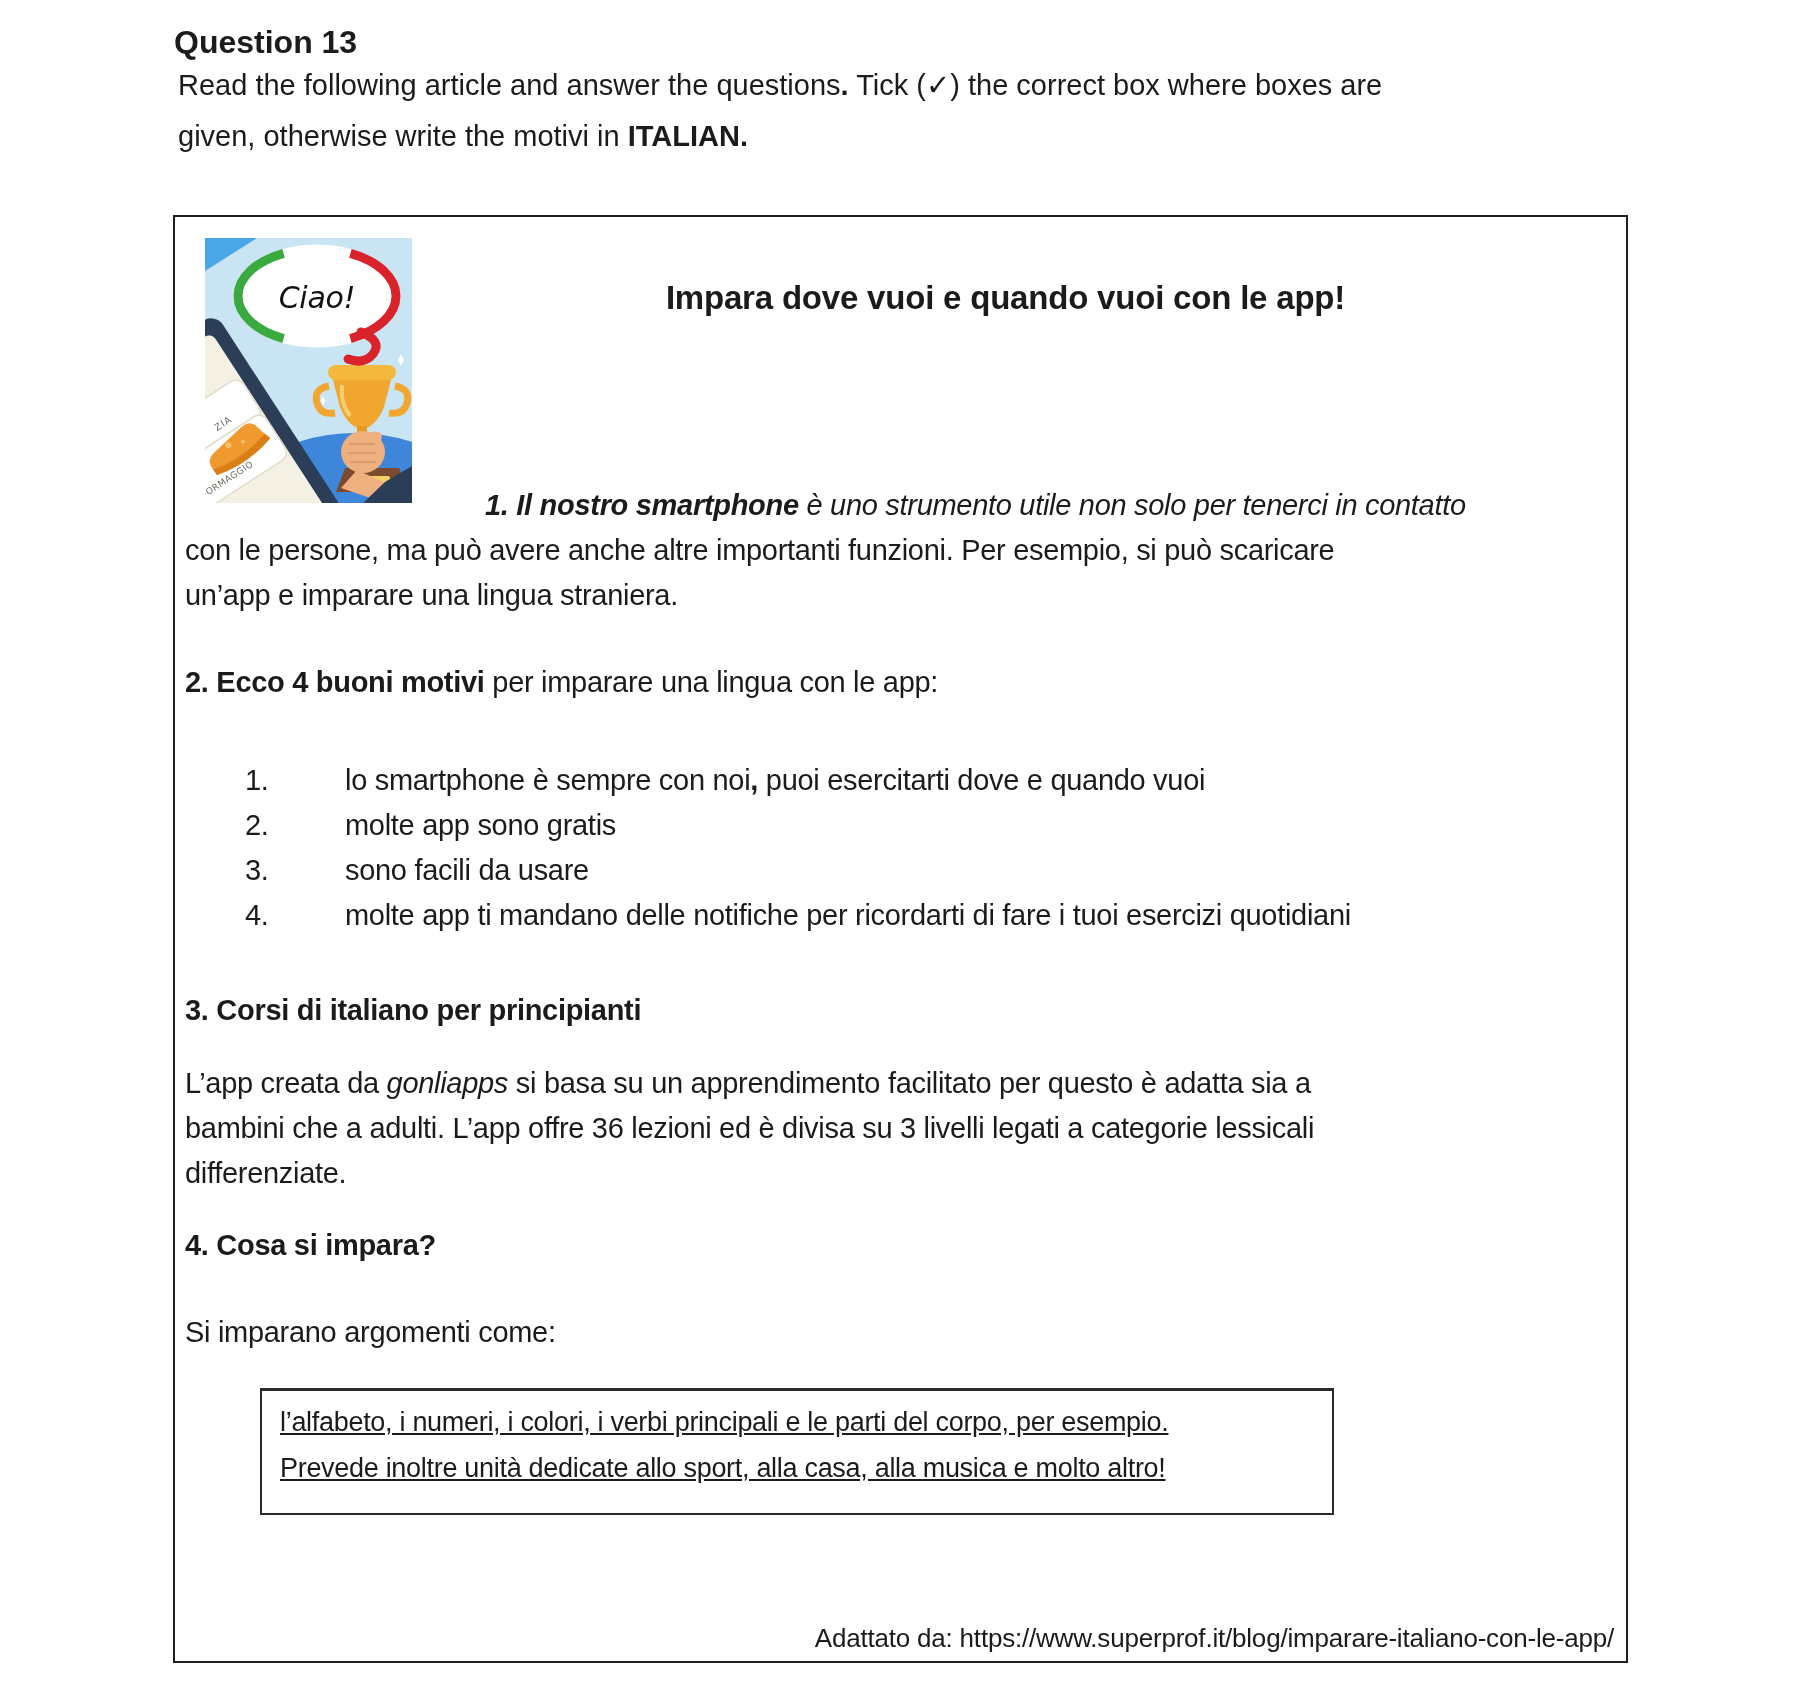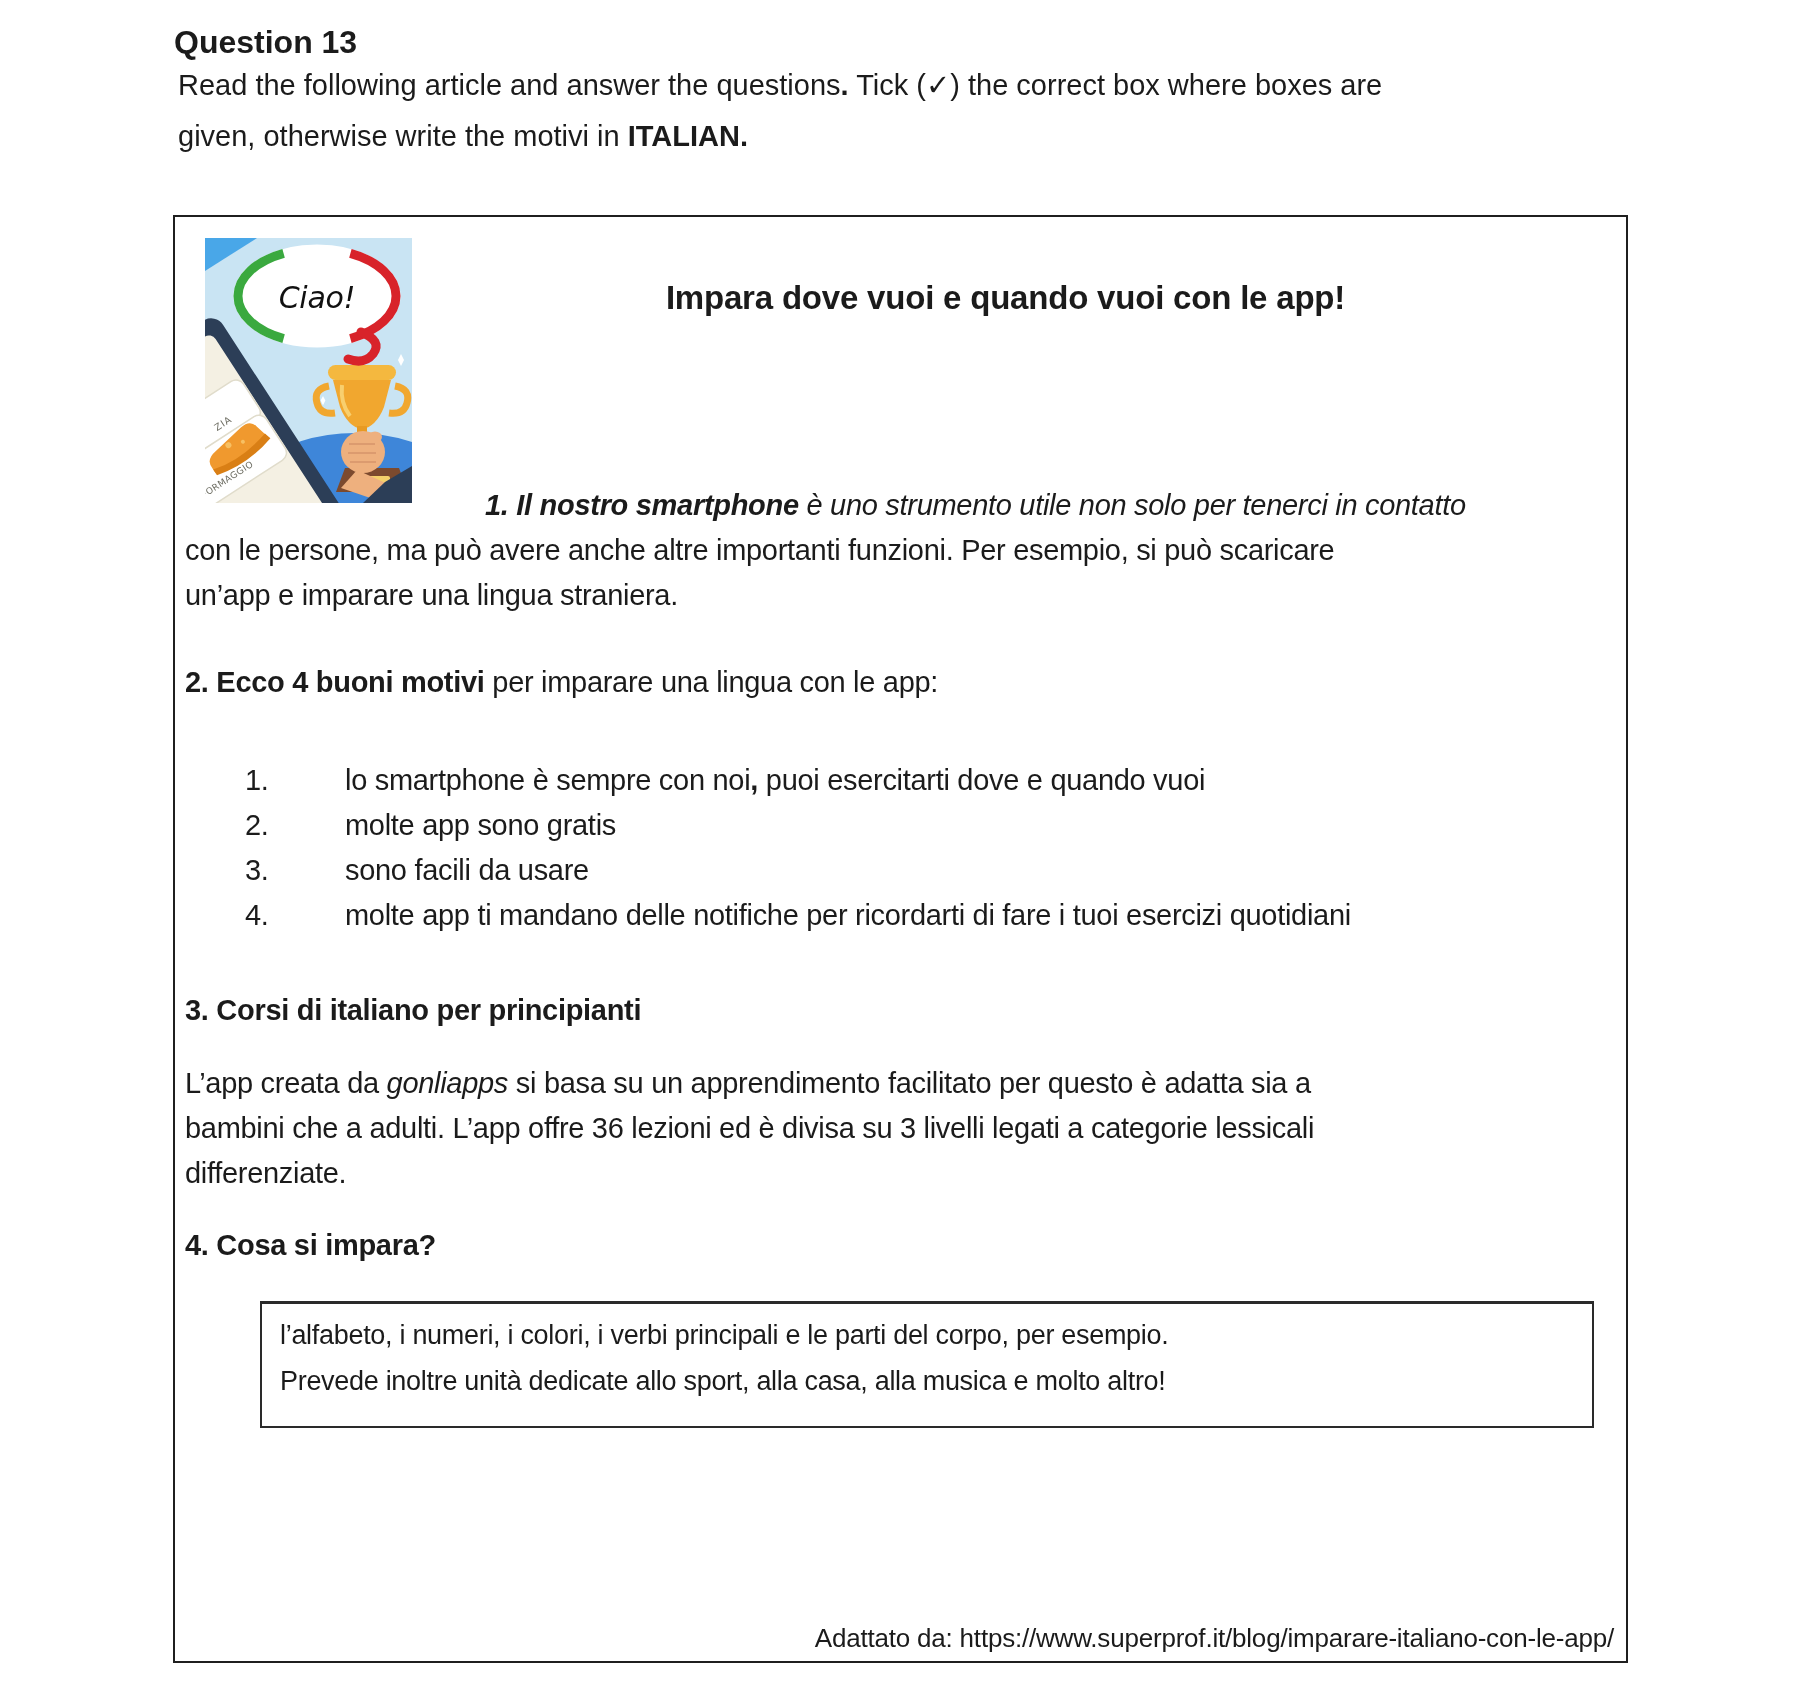--- a/index.html
+++ b/index.html
@@ -49,25 +49,25 @@
   .list-row { display:flex; white-space:nowrap; }
   .list-num { flex:none; width:100px; margin-left:60px; }
 
   .sec3 { margin-top:50px; font-weight:700; white-space:nowrap; }
   .p3-l1 { margin-top:28px; white-space:nowrap; }
   .sec4 { margin-top:27px; font-weight:700; white-space:nowrap; }
   .p4 { margin-top:42px; white-space:nowrap; }
 
   .answer-box {
     margin:33px 0 0 75px;
-    width:1334px; height:127px;
+    width:1074px; height:127px;
     border:2px solid #2a2a2a; border-top-width:3px;
     box-sizing:border-box;
     padding:8px 20px 0 18px;
-    font-size:27px; line-height:46px; letter-spacing:-0.3px;
+    font-size:27px; line-height:46px; letter-spacing:-0.3px;text-decoration:underline;
   }
   .answer-box .line { white-space:nowrap; }
 
   .attribution {
     position:absolute; right:12px; bottom:6px;
     font-size:26px; line-height:34px; letter-spacing:-0.2px;
     white-space:nowrap;
   }
 </style>
 </head>
@@ -159,20 +159,21 @@
   </div>
 
   <div class="sec3">3. Corsi di italiano per principianti</div>
 
   <div class="p3-l1"><span>L’app creata da </span><span class="i">gonliapps</span><span> si basa su un apprendimento facilitato per questo è adatta sia a</span></div>
   <div class="pline">bambini che a adulti. L’app offre 36 lezioni ed è divisa su 3 livelli legati a categorie lessicali</div>
   <div class="pline">differenziate.</div>
 
   <div class="sec4">4. Cosa si impara?</div>
 
+  <div class="p4">Si imparano argomenti come:</div>
 
   <div class="answer-box">
     <div class="line">l’alfabeto, i numeri, i colori, i verbi principali e le parti del corpo, per esempio.</div>
     <div class="line">Prevede inoltre unità dedicate allo sport, alla casa, alla musica e molto altro!</div>
   </div>
 
   <div class="attribution">Adattato da: https://www.superprof.it/blog/imparare-italiano-con-le-app/</div>
 </div>
 
 </body></html>

